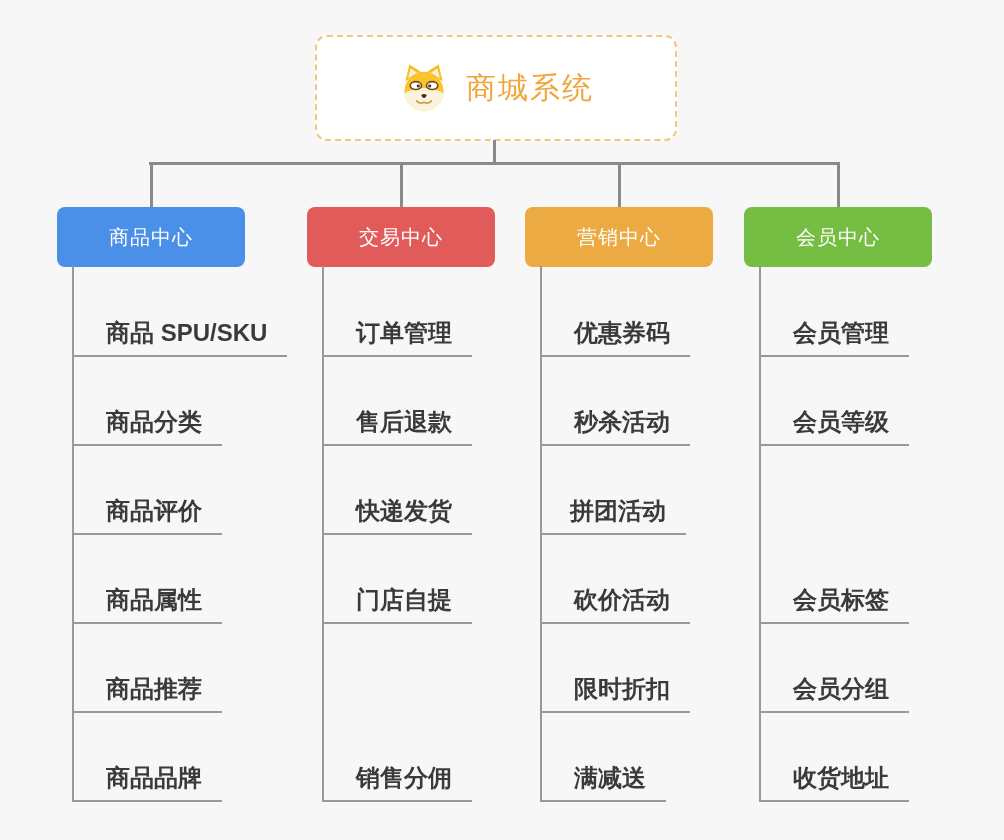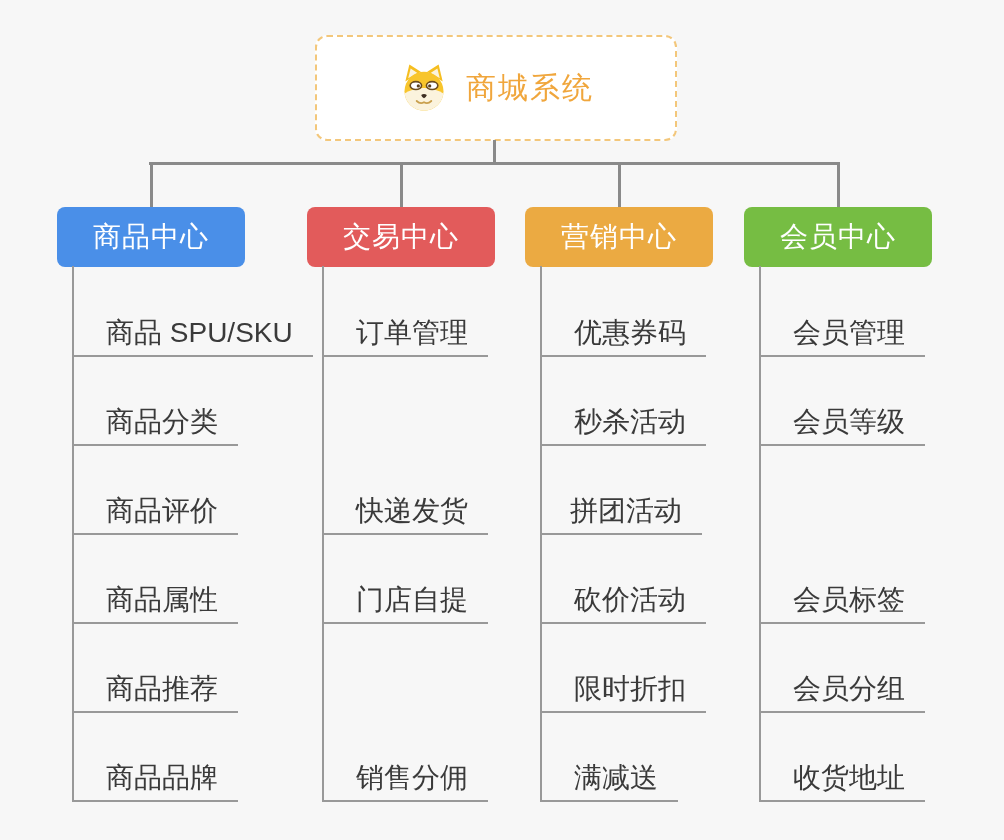--- a/index.html
+++ b/index.html
@@ -40,35 +40,36 @@
   .hbar{position:absolute;left:149px;top:162px;width:691px;height:3px;background:var(--connector);}
   .drop{position:absolute;top:162px;width:3px;height:46px;background:var(--connector);}
 
   
   .branch-node{
     position:absolute;top:207px;width:188px;height:60px;
     border-radius:8px;
     display:flex;align-items:center;justify-content:center;
   }
   .branch-node span{
-    color:#ffffff;font-size:28px;letter-spacing:1px;white-space:nowrap;
+    color:#ffffff;font-size:20px;letter-spacing:1px;white-space:nowrap;
   }
 
   
   .column{
     position:absolute;top:266px;height:536px;width:240px;
     border-left:2px solid var(--line);
   }
   .leaf{
     position:absolute;left:0;
     display:inline-block;white-space:nowrap;
-    font-size:28px;color:var(--leaf-text);
+    font-size:24px;color:var(--leaf-text);
     line-height:34px;
     padding:0 20px 5px 32px;
     border-bottom:2px solid var(--line);
+    font-weight:bold;
   }
 </style>
 </head>
 <body>
 
 <div class="canvas">
 
   <div class="root-node">
     <span class="root-icon">
       <svg viewBox="0 0 64 64" xmlns="http://www.w3.org/2000/svg" aria-hidden="true">
@@ -128,20 +129,21 @@
     </div>
 
     <div class="branch-group">
       <div class="drop" style="left: 399.5px; background: rgb(138, 138, 138);"></div>
       <div class="branch-node" style="left: 307px; width: 188px; background: rgb(226, 91, 91);">
         <span>交易中心</span>
       </div>
       <div class="column" style="left: 322px;">
     <div class="leaf" style="top: 50px;"><span>订单管理</span></div>
 
+    <div class="leaf" style="top: 139px;"><span>售后退款</span></div>
 
     <div class="leaf" style="top: 228px;"><span>快递发货</span></div>
 
     <div class="leaf" style="top: 317px;"><span>门店自提</span></div>
 
 
     <div class="leaf" style="top: 495px;"><span>销售分佣</span></div>
   </div>
     </div>
 

